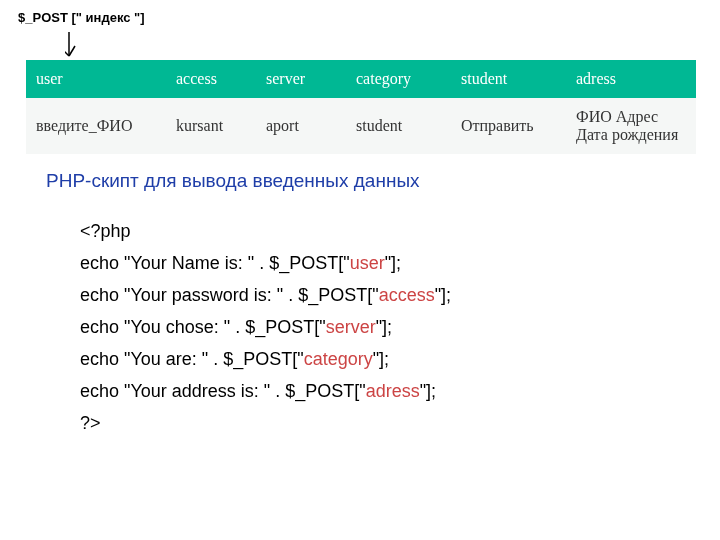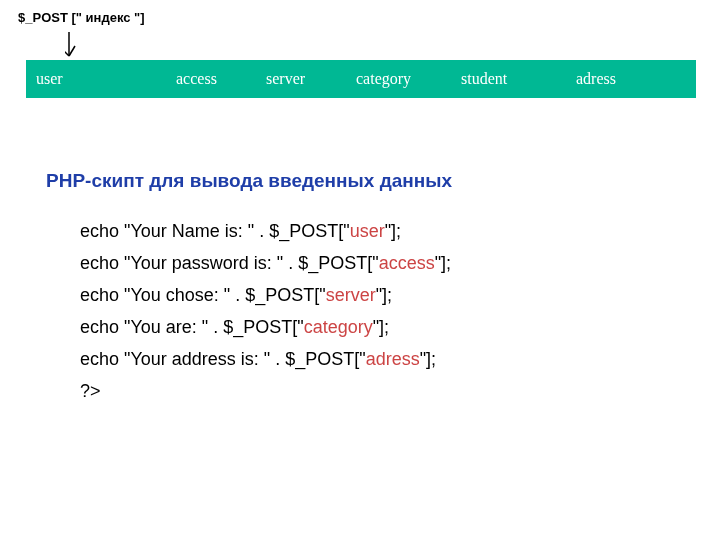--- a/index.html
+++ b/index.html
@@ -57,21 +57,21 @@
   .col-server { width: 70px; }
   .col-cat    { width: 85px; }
   .col-btn    { width: 95px; }
   .col-adr    { width: auto; }
   .heading {
     position: absolute;
     top: 170px;
     left: 46px;
     color: #1f3ea8;
     font-family: Verdana, Arial, sans-serif;
-    font-weight: bold;
+    font-weight: normal;
     font-size: 19px;
   }
   .code {
     position: absolute;
     top: 215px;
     left: 80px;
     font-family: Arial, Helvetica, sans-serif;
     font-size: 18px;
     color: #000;
     line-height: 32px;
@@ -93,26 +93,35 @@
   <table>
     <tbody>
         <tr>
       <th class="col-user">user</th>
       <th class="col-access">access</th>
       <th class="col-server">server</th>
       <th class="col-cat">category</th>
       <th class="col-btn">student</th>
       <th class="col-adr">adress</th>
     </tr>
+    <tr>
+      <td>введите_ФИО</td>
+      <td>kursant</td>
+      <td>aport</td>
+      <td>student</td>
+      <td>Отправить</td>
+      <td>ФИО Адрес Дата рождения</td>
+    </tr>
   </tbody>
     </table>
 </div>
 
 <div class="heading">PHP-скипт для вывода введенных данных</div>
 
 <div class="code">
+  <div>&lt;?php</div>
   <div><span>echo "Your Name is: " . $_POST["</span><span class="kw">user</span><span>"];</span></div>
   <div><span>echo "Your password is: " . $_POST["</span><span class="kw">access</span><span>"];</span></div>
   <div><span>echo "You chose: " . $_POST["</span><span class="kw">server</span><span>"];</span></div>
   <div><span>echo "You are: " . $_POST["</span><span class="kw">category</span><span>"];</span></div>
   <div><span>echo "Your address is: " . $_POST["</span><span class="kw">adress</span><span>"];</span></div>
   <div>?&gt;</div>
 </div>
 
 </body></html>

